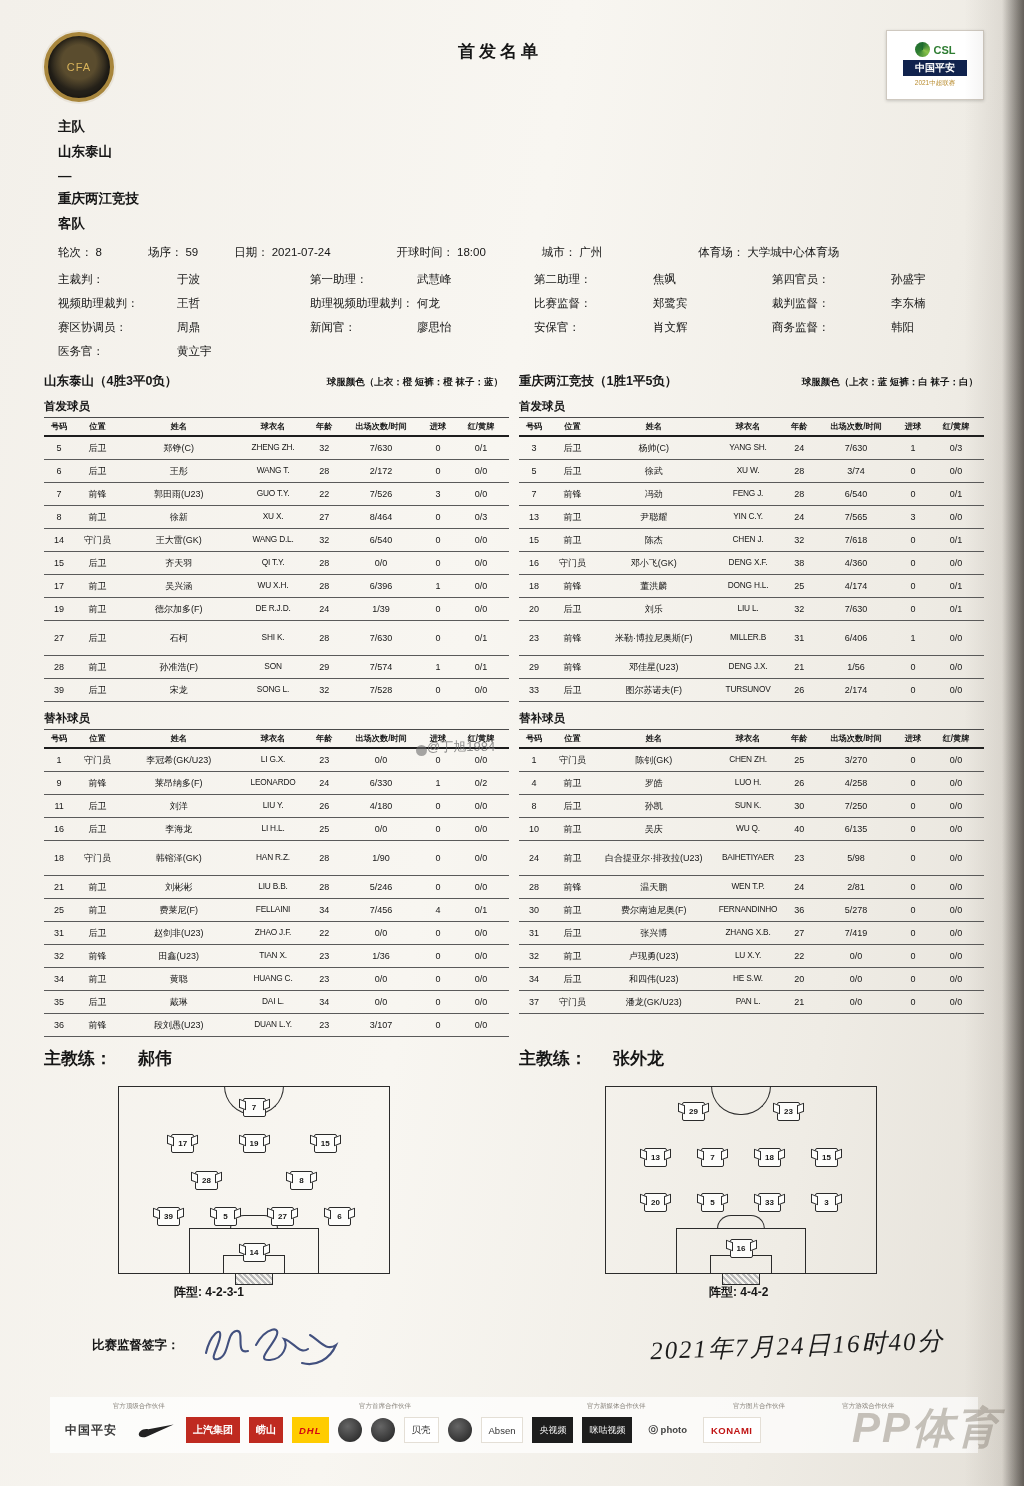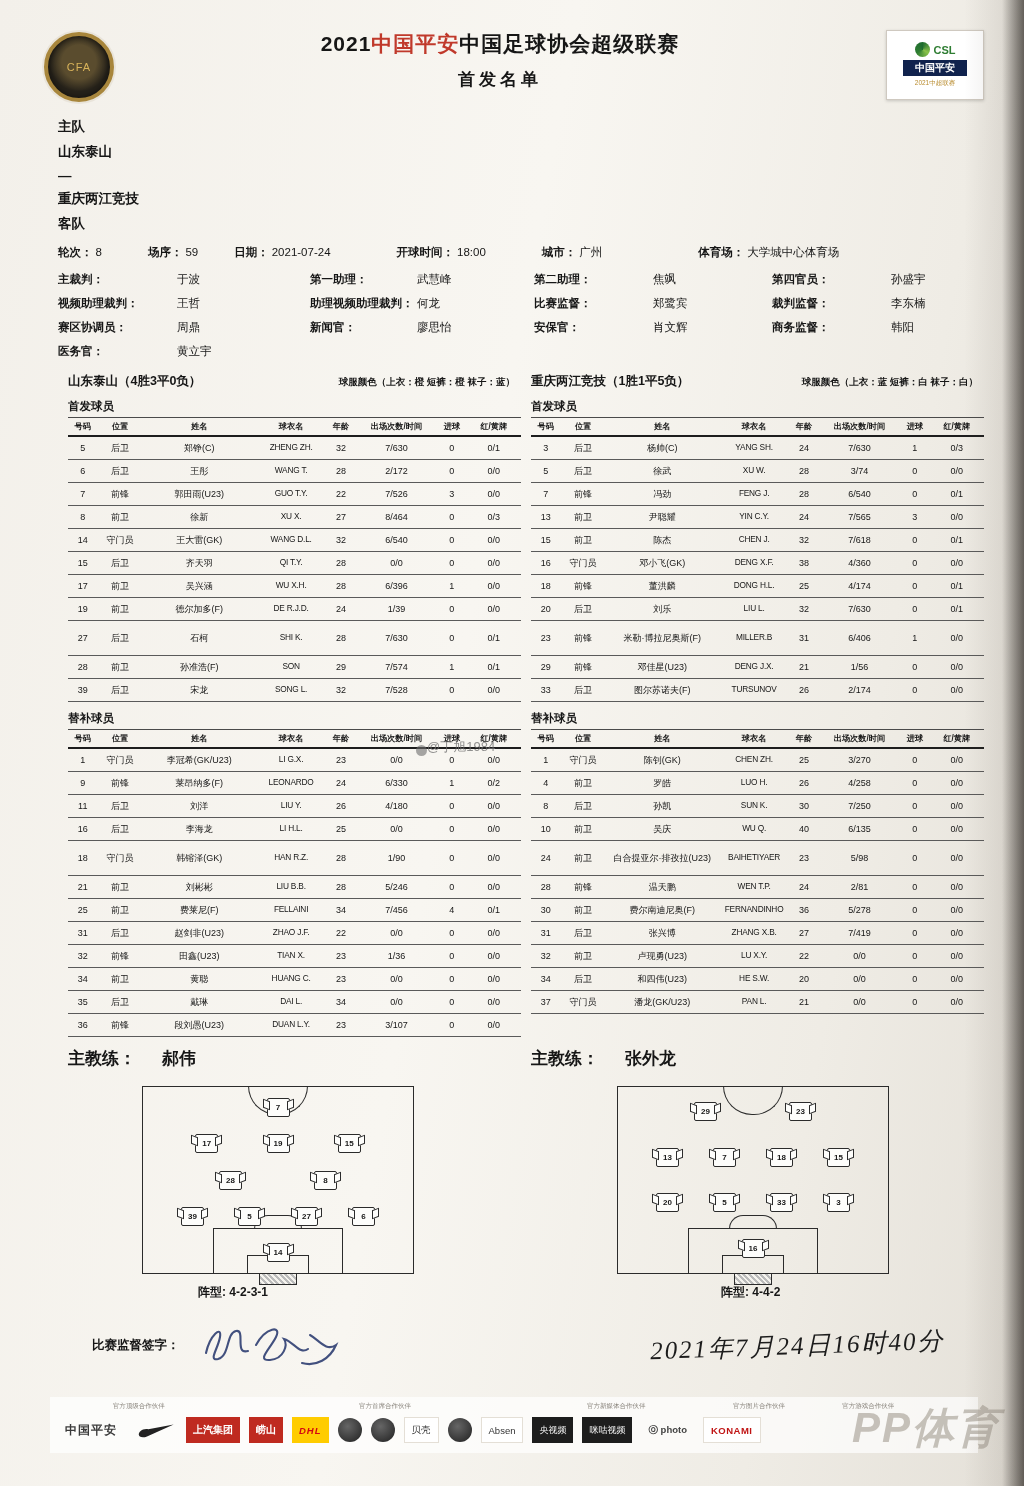--- a/index.html
+++ b/index.html
@@ -28,34 +28,34 @@
   .swirlrow{display:flex;align-items:center;}
   .swirl{width:15px;height:15px;border-radius:50%;background:conic-gradient(#1e6b2f,#8bc34a,#2e7d32,#1e6b2f);}
   .csltxt{color:#2e7d32;font-weight:bold;font-size:11px;margin-left:4px;}
   .brandbar{background:#10224d;color:#fff;font-size:10px;font-weight:bold;padding:1px 12px;}
   .badgesmall{font-size:6.5px;color:#b98c2f;}
 
   
   .teamsline{margin:16px 0 0 14px;font-weight:bold;font-size:13.5px;display:flex;gap:7px;align-items:baseline;flex-direction:column;}
   .inforow{margin:12px 0 0 14px;display:flex;font-size:11.5px;}
   .pair{display:flex;align-items:baseline;}
-  .plabel{font-weight:bold;white-space:nowrap;}
+  .plabel{font-weight:normal;white-space:nowrap;}
   .pvalue{margin-left:3px;white-space:nowrap;}
   .inforow .pair:nth-child(1){margin-right:46px;}
   .inforow .pair:nth-child(2){margin-right:36px;}
   .inforow .pair:nth-child(3){margin-right:66px;}
   .inforow .pair:nth-child(4){margin-right:56px;text-align:right;}
   .inforow .pair:nth-child(5){margin-right:96px;}
 
   .officials{margin:12px 0 0 14px;display:grid;grid-template-columns:252px 224px 238px auto;row-gap:9px;font-size:11.5px;}
   .officials .plabel{width:116px;}
   .officials .pair:nth-child(4n+2) .plabel{width:104px;}
 
   
-  .teamwrap{display:flex;gap:10px;margin-top:14px;margin-left:24px;}
+  .teamwrap{display:flex;gap:10px;margin-top:14px;}
   .teamcol{flex:1;min-width:0;}
   .teamhead{display:flex;justify-content:space-between;align-items:baseline;}
   .teamname{font-weight:bold;font-size:12.5px;}
   .kit{font-size:9.5px;font-weight:bold;margin-right:6px;}
   .secl{font-weight:bold;font-size:11.5px;margin:9px 0 3px;}
 
   table{width:100%;border-collapse:collapse;table-layout:fixed;}
   thead tr{border-top:1px solid #4a4a4a;}
   th{font-size:8.2px;font-weight:bold;padding:3px 0;border-bottom:2px solid #1d1d1d;white-space:nowrap;overflow:hidden;}
   td{font-size:9px;text-align:center;border-bottom:1px solid #5a5a5a;padding:1px;height:20px;line-height:1.15;overflow:hidden;}
@@ -141,21 +141,20 @@
 <body>
 
 <div class="sheet">
   <div class="content">
 
     <div class="hdr">
       <div class="cfa">
           <span>CFA</span>
         </div>
       <div class="titlebox">
-        <div class="title"><span>2021</span><span class="brand">中国平安</span><span>中国足球协会超级联赛</span></div>
         <div class="subtitle">首发名单</div>
       </div>
       <div class="cslbadge">
         <div class="swirlrow">
           <span class="swirl"></span>
           <span class="csltxt">CSL</span>
         </div>
         <div class="brandbar">中国平安</div>
         <div class="badgesmall">2021中超联赛</div>
       </div>

